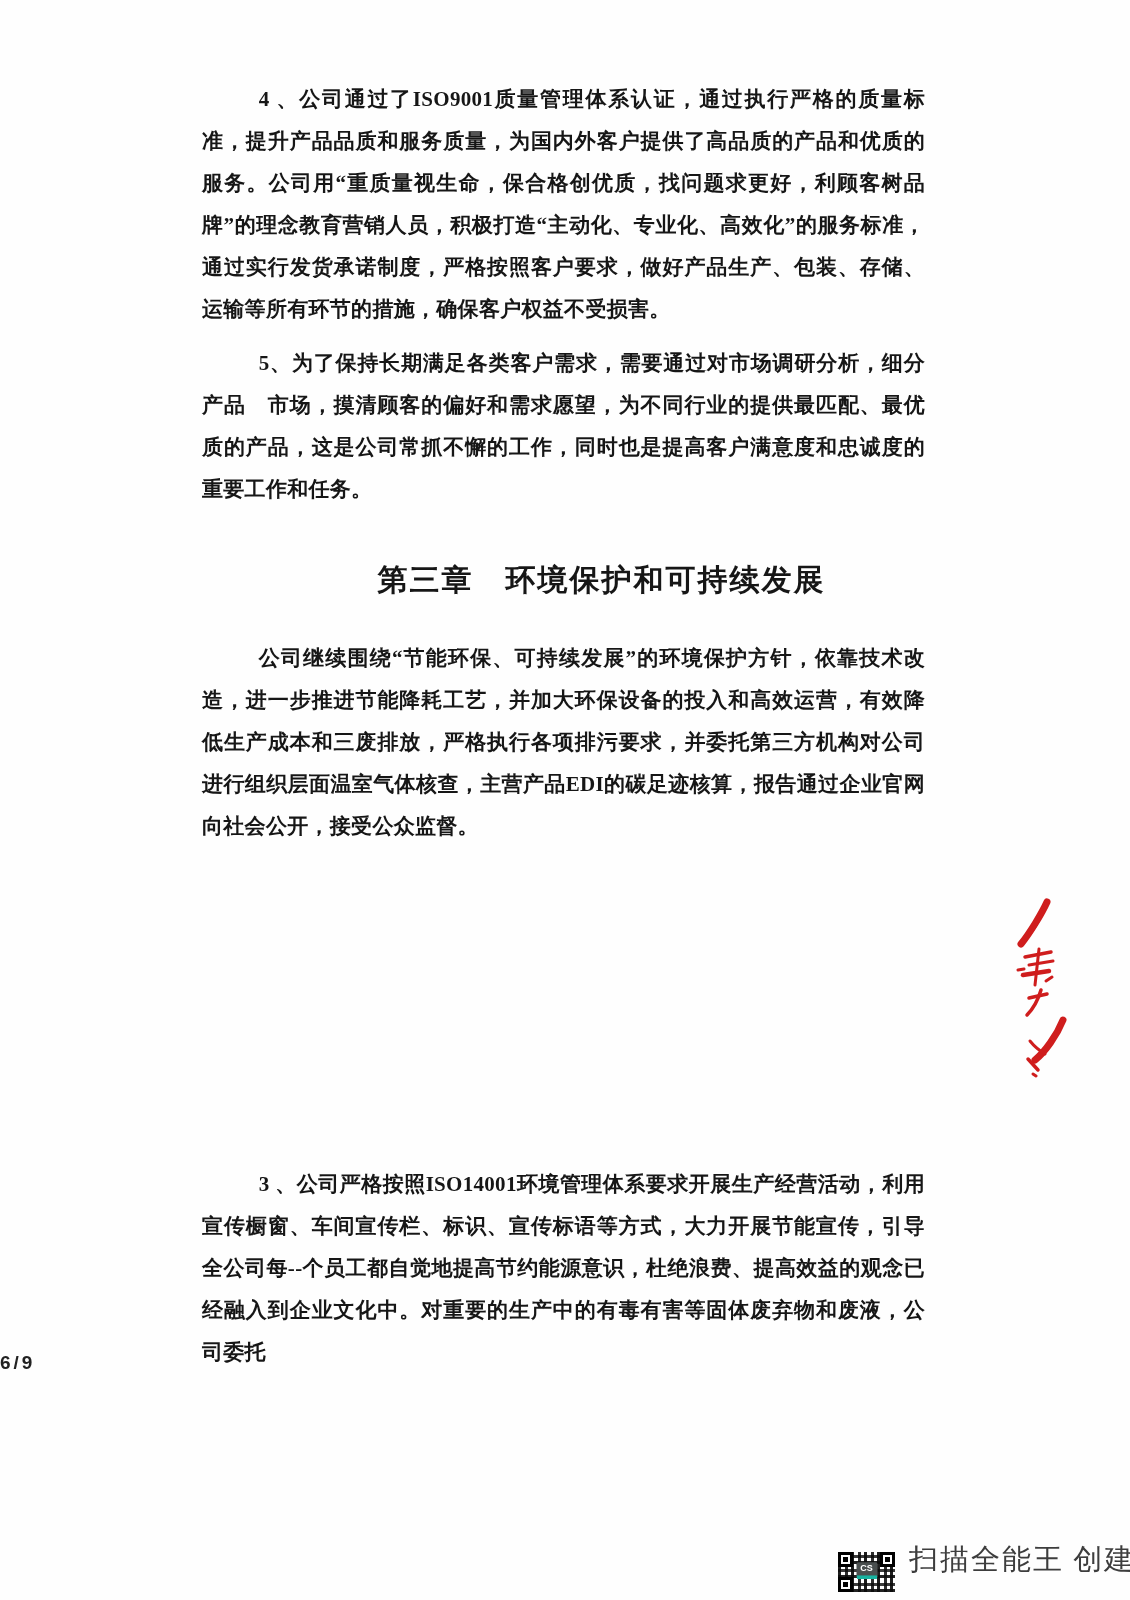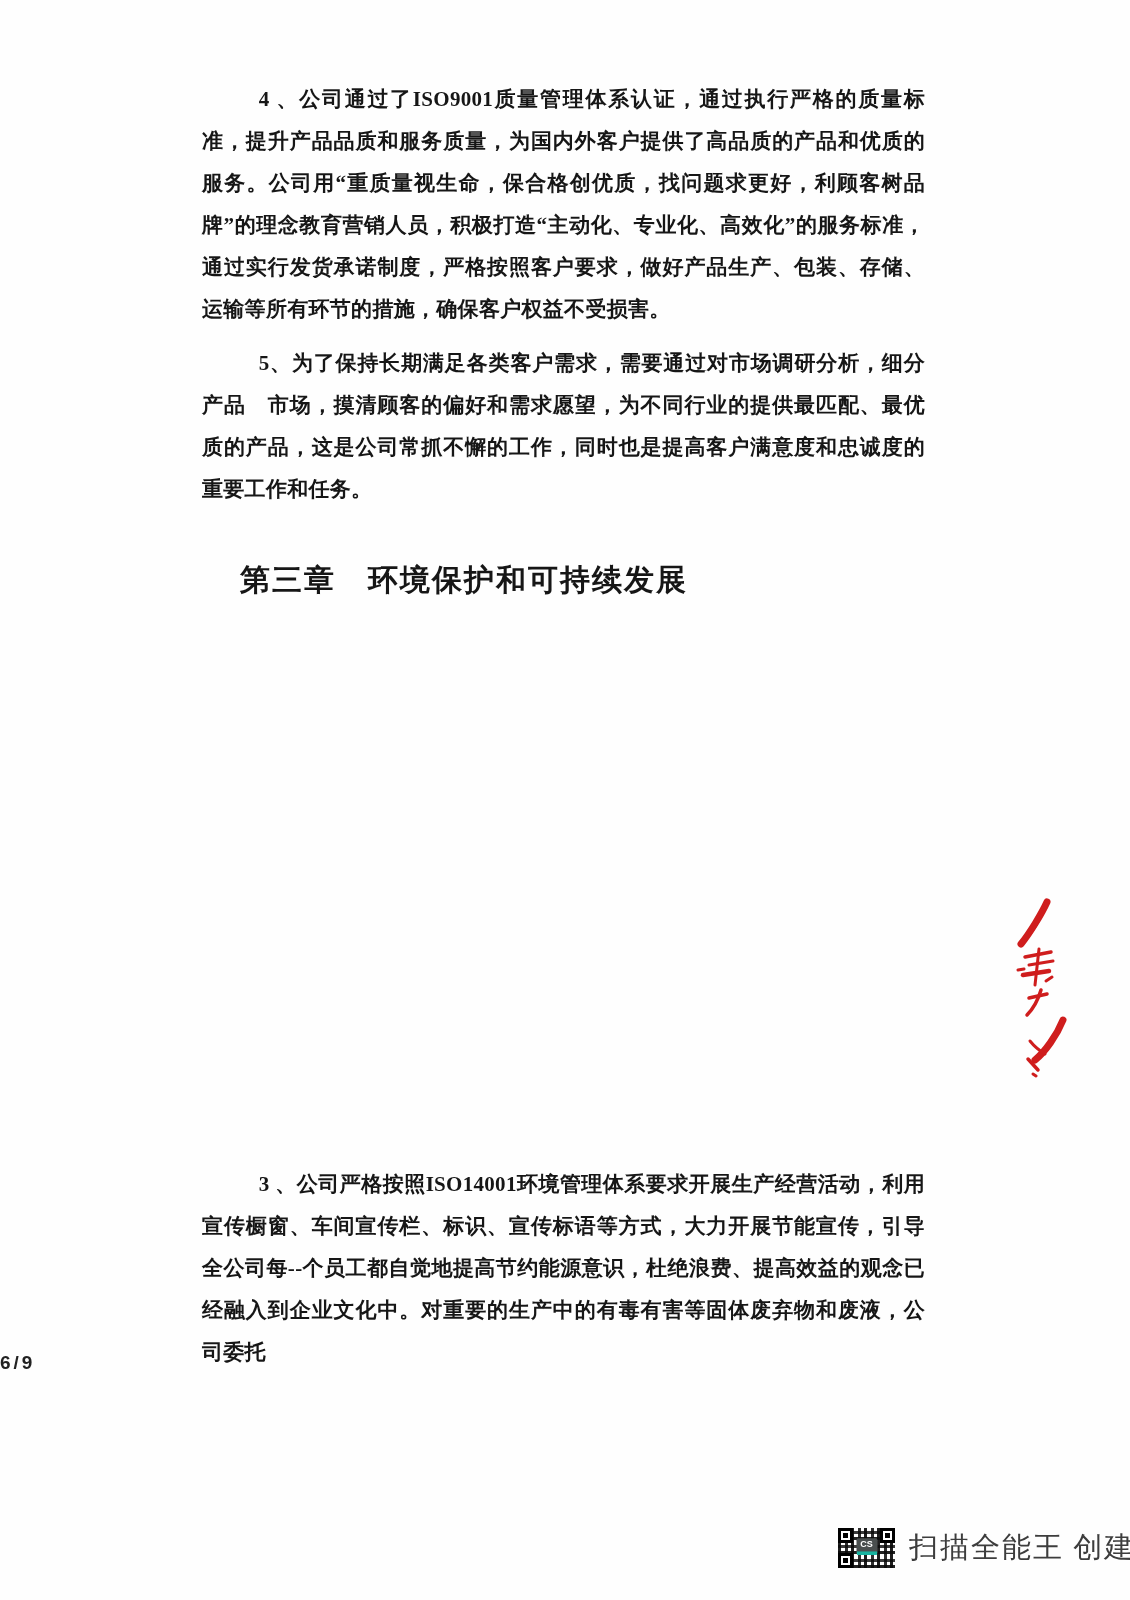--- a/index.html
+++ b/index.html
@@ -34,21 +34,21 @@
   .chapter-title {
     position: absolute;
     left: 240px;
     width: 723px;
     top: 557px;
     margin: 0;
     font-size: 30px;
     line-height: 46px;
     font-weight: 700;
     letter-spacing: 2px;
-    text-align: left;
+    text-align: center;
   }
   .page-number {
     position: absolute;
     top: 1352px;
     left: 0;
     width: 1130px;
     text-align: left;
     font-family: "Liberation Sans", "DejaVu Sans", sans-serif;
     font-size: 19px;
     font-weight: 700;
@@ -71,20 +71,21 @@
     gap: 14px;
   }
   .qr {
     position: relative;
     width: 57px;
     height: 40px;
     background-color: #fff;
     background-image:
       repeating-linear-gradient(90deg, rgba(10,10,10,0.92) 0 3px, transparent 3px 7px, rgba(10,10,10,0.85) 7px 10px, transparent 10px 13px),
       repeating-linear-gradient(0deg, rgba(10,10,10,0.9) 0 3px, transparent 3px 6px, rgba(10,10,10,0.8) 6px 9px, transparent 9px 14px);
+    margin-top: 24px;
   }
   .qr-finder {
     position: absolute;
     width: 9px;
     height: 9px;
     border: 3px solid #000;
     background: #fff;
   }
   .qr-finder::after {
     content: "";
@@ -124,20 +125,21 @@
 <body>
 
 <div class="page">
 
   <p class="par par-q4">4 、公司通过了ISO9001质量管理体系认证，通过执行严格的质量标准，提升产品品质和服务质量，为国内外客户提供了高品质的产品和优质的服务。公司用“重质量视生命，保合格创优质，找问题求更好，利顾客树品牌”的理念教育营销人员，积极打造“主动化、专业化、高效化”的服务标准，通过实行发货承诺制度，严格按照客户要求，做好产品生产、包装、存储、运输等所有环节的措施，确保客户权益不受损害。</p>
 
   <p class="par par-q5">5、为了保持长期满足各类客户需求，需要通过对市场调研分析，细分产品　市场，摸清顾客的偏好和需求愿望，为不同行业的提供最匹配、最优质的产品，这是公司常抓不懈的工作，同时也是提高客户满意度和忠诚度的重要工作和任务。</p>
 
   <h1 class="chapter-title">第三章　环境保护和可持续发展</h1>
 
+  <p class="par par-intro">公司继续围绕“节能环保、可持续发展”的环境保护方针，依靠技术改造，进一步推进节能降耗工艺，并加大环保设备的投入和高效运营，有效降低生产成本和三废排放，严格执行各项排污要求，并委托第三方机构对公司进行组织层面温室气体核查，主营产品EDI的碳足迹核算，报告通过企业官网向社会公开，接受公众监督。</p>
 
 
 
   <p class="par par-e3">3 、公司严格按照ISO14001环境管理体系要求开展生产经营活动，利用宣传橱窗、车间宣传栏、标识、宣传标语等方式，大力开展节能宣传，引导全公司每--个员工都自觉地提高节约能源意识，杜绝浪费、提高效益的观念已经融入到企业文化中。对重要的生产中的有毒有害等固体废弃物和废液，公司委托</p>
 
   <div class="page-number">6/9</div>
 
   <svg class="red-note" viewBox="0 0 76 185" xmlns="http://www.w3.org/2000/svg">
     <g stroke="#cf1d1d" fill="none" stroke-linecap="round">
       <path d="M47 9 C42 20 30 40 21 51" stroke-width="7"></path>

